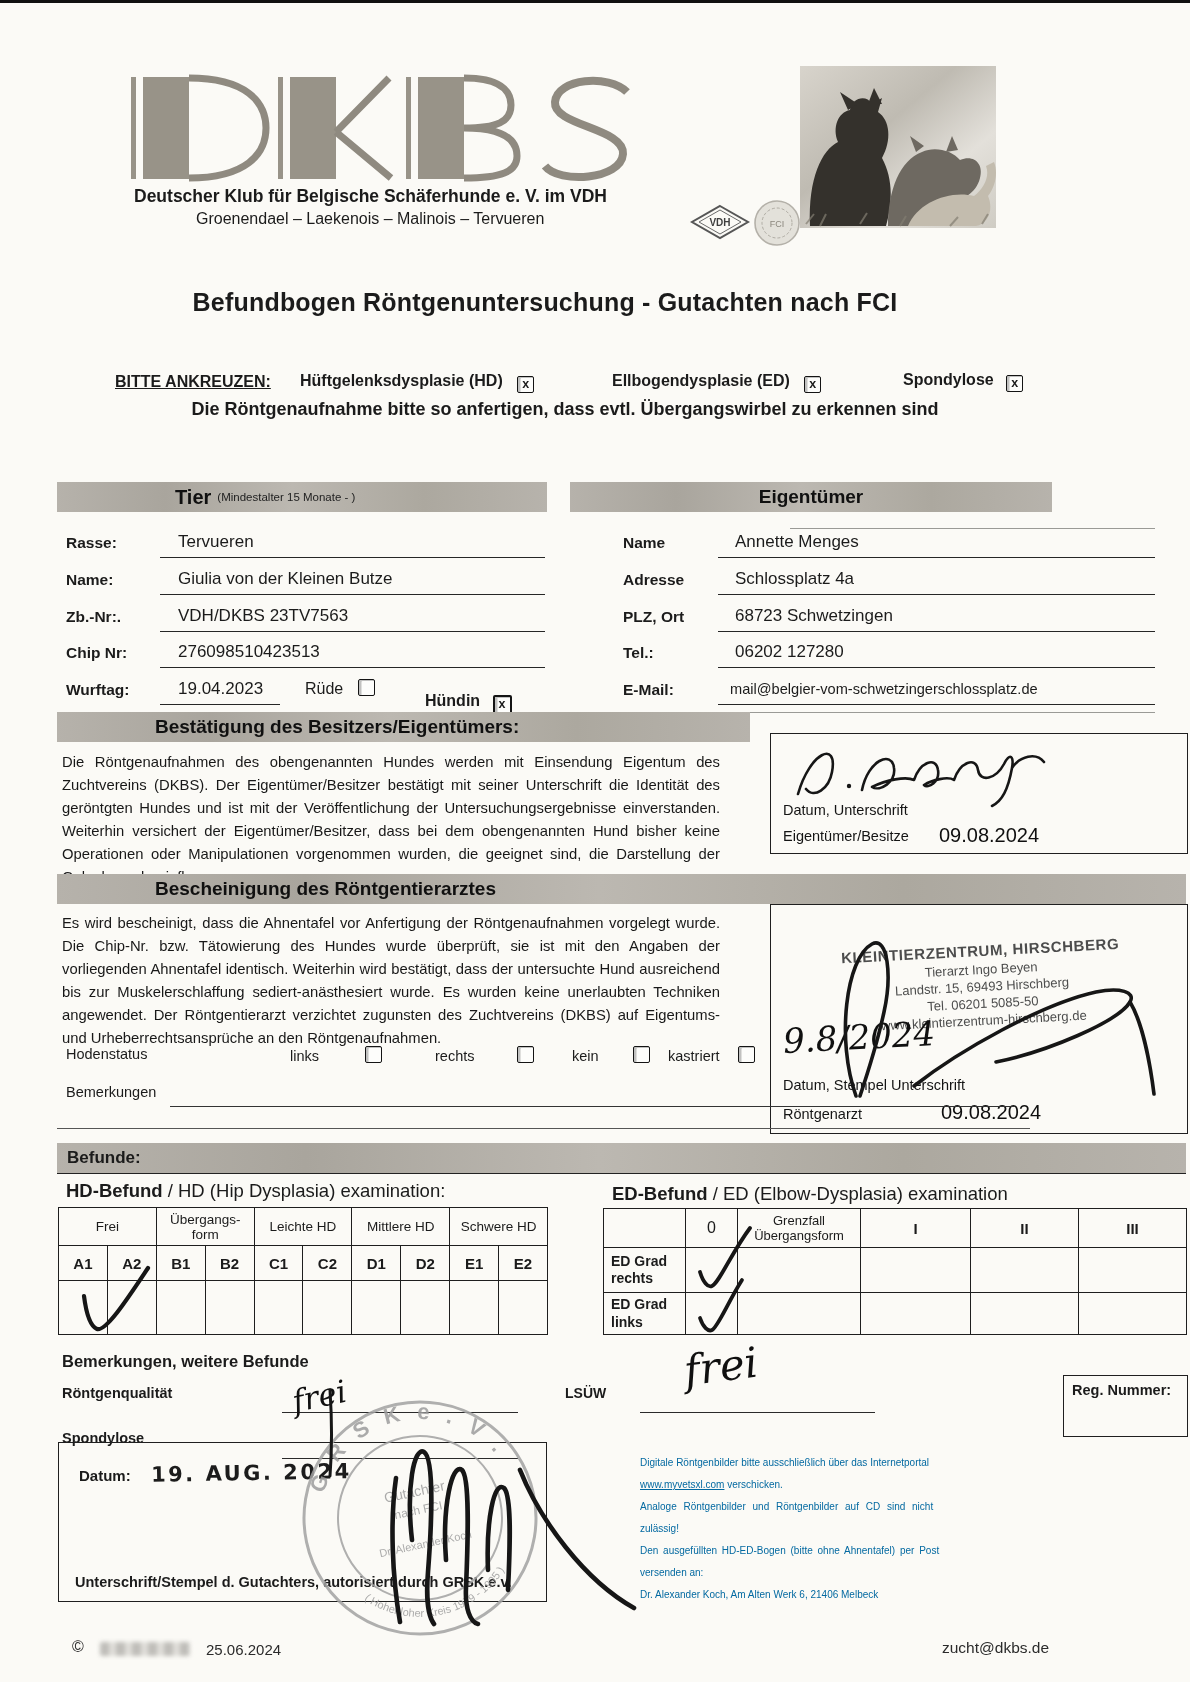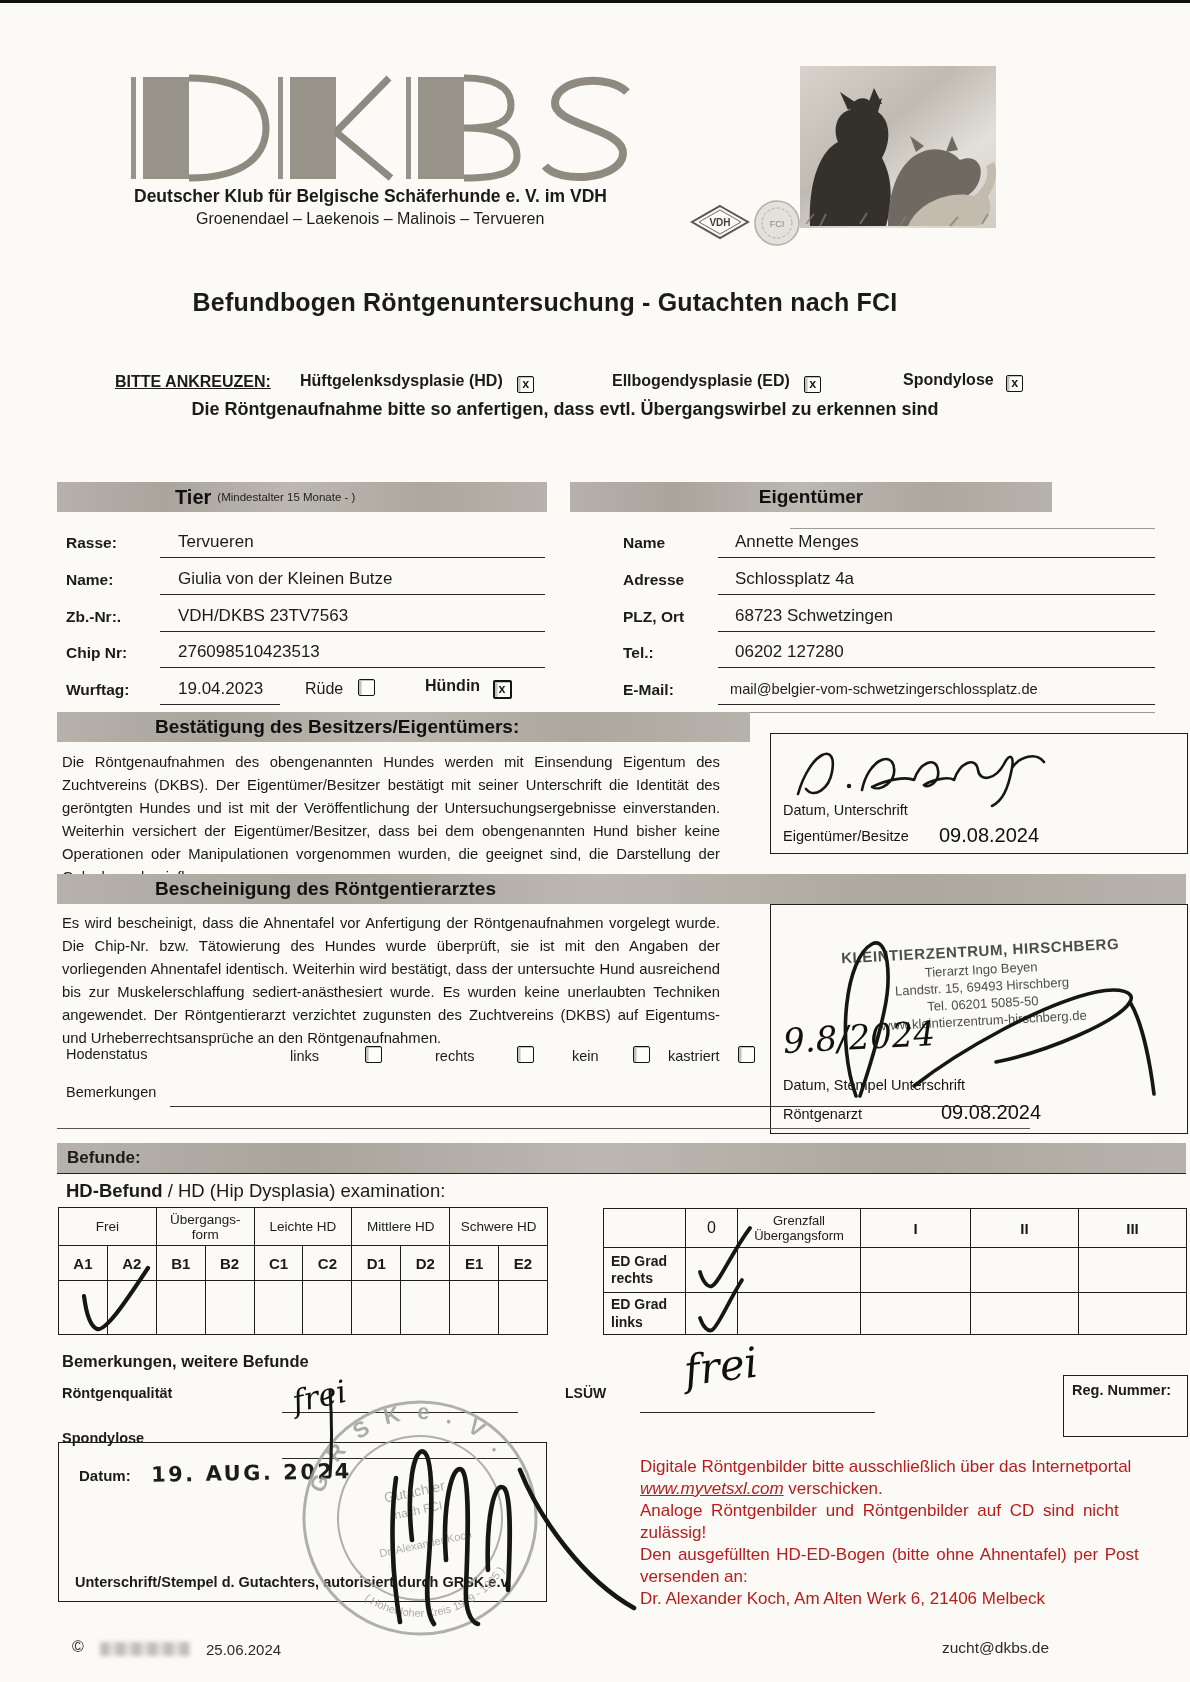--- a/index.html
+++ b/index.html
@@ -43,22 +43,22 @@
   .ed-table .rowlbl{text-align:left;padding-left:7px;font-size:14px;font-weight:bold;line-height:1.25;}
   .ed-table .roman{font-size:15px;font-weight:bold;}
   .tbl-title{font-size:18.5px;}
   .tbl-title .tb{font-weight:bold;}
   
   .vet-stamp{width:390px;text-align:center;transform:rotate(-3deg);color:#3e3e3e;opacity:.92;line-height:1.32;}
   .vet-stamp .s1{font-size:15px;font-weight:bold;letter-spacing:.6px;}
   .vet-stamp .s2{font-size:13px;}
   .stamp-date{font-size:21px;font-weight:bold;letter-spacing:2.5px;color:#1c1c1c;transform:rotate(-1deg);
               font-family:"DejaVu Sans",sans-serif;}
-  .info-line{font-size:17px;color:#b91c1c;}
-  .link{text-decoration:underline;font-style:italic;}
+  .info-line{font-size:10px;color:#0369a1;}
+  .link{text-decoration:underline;}
   .blur-blob{background:repeating-linear-gradient(90deg,#8f8d88 0 9px,#c9c7c2 9px 16px);
              filter:blur(2px);opacity:.55;border-radius:2px;}
   .footer-txt{font-size:15px;color:#2b2b2b;}
   svg text{font-family:"Liberation Sans",sans-serif;}
 </style>
 </head>
 <body>
 
 <div class="page">
 
@@ -156,21 +156,21 @@
   <div class="abs fvalue" style="left:178px;top:642px;">276098510423513</div>
   <div class="abs uline" style="left:160px;top:667px;width:385px;"></div>
 
   <div class="abs flabel" style="left:66px;top:681px;">Wurftag:</div>
   <div class="abs fvalue" style="left:178px;top:679px;">19.04.2023</div>
   <div class="abs uline" style="left:160px;top:704px;width:120px;"></div>
   <div class="abs" style="left:305px;top:679px;font-size:16px;">
     <span>Rüde</span>
     <span class="cb" style="margin-left:10px;"></span>
   </div>
-  <div class="abs" style="left:425px;top:677px;font-size:16px;font-weight:bold;">
+  <div class="abs" style="left:425px;top:692px;font-size:16px;font-weight:bold;">
     <span>Hündin</span>
     <span class="cb bold" style="margin-left:8px;">x</span>
   </div>
 
   <div class="abs flabel" style="left:623px;top:534px;">Name</div>
   <div class="abs fvalue" style="left:735px;top:532px;">Annette Menges</div>
   <div class="abs uline" style="left:718px;top:557px;width:437px;"></div>
 
   <div class="abs flabel" style="left:623px;top:571px;">Adresse</div>
   <div class="abs fvalue" style="left:735px;top:569px;">Schlossplatz 4a</div>
@@ -290,20 +290,23 @@
       <td></td>
           <td></td>
       <td></td>
           <td></td>
       <td></td>
           <td></td>
     </tr>
   </tbody>
     </table>
 
+  <div class="abs tbl-title" style="left:612px;top:1183px;">
+    <span class="tb">ED-Befund</span><span> / ED (Elbow-Dysplasia) examination</span>
+  </div>
 
   <table class="abs ed-table" style="left:603px;top:1208px;width:583px;">
     <colgroup>
         <col style="width:82px">
         <col style="width:52px">
         <col style="width:123px">
         <col style="width:110px">
         <col style="width:108px">
         <col style="width:108px">
       </colgroup>

